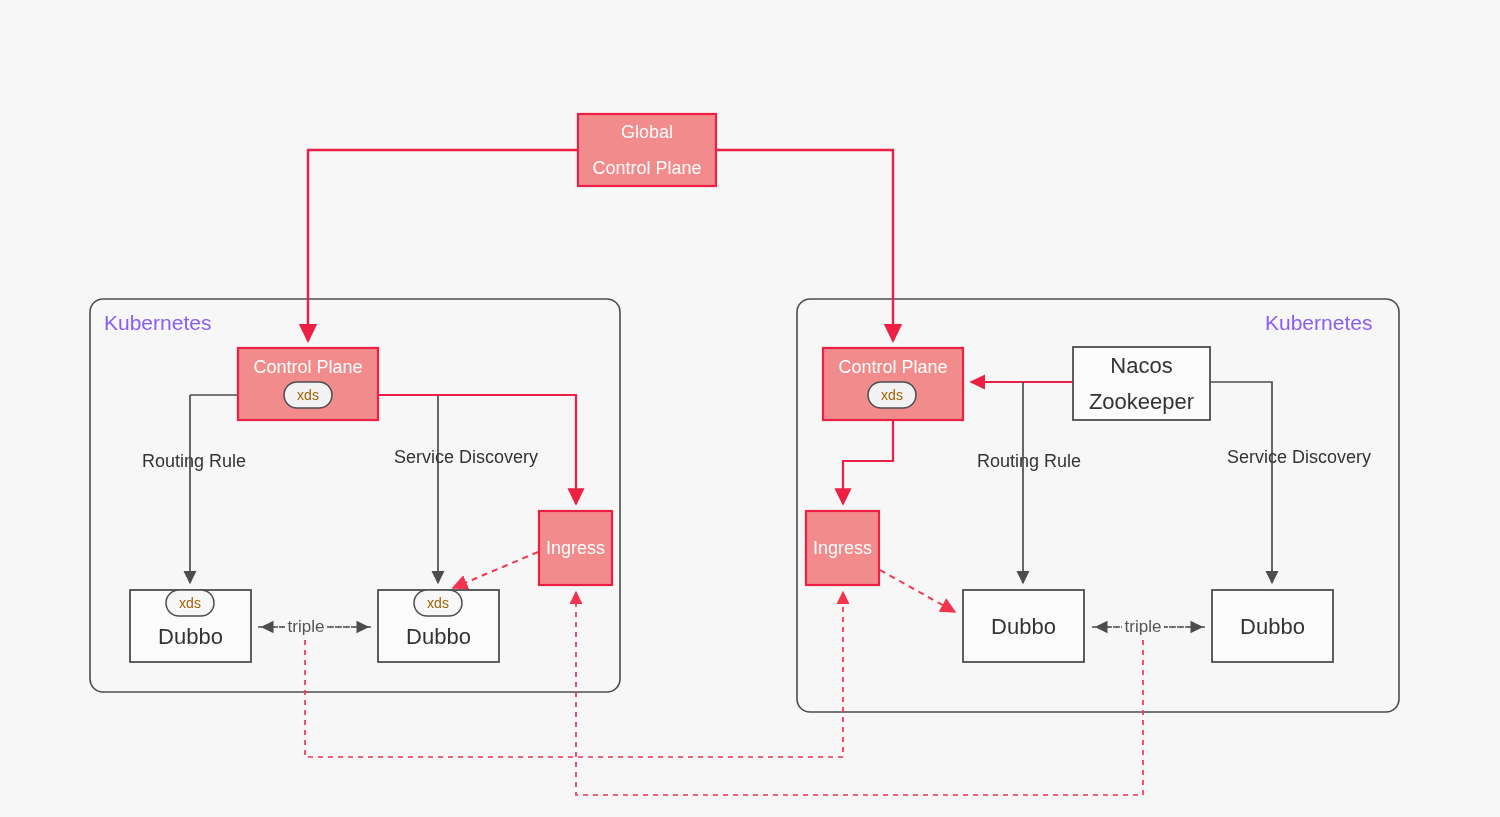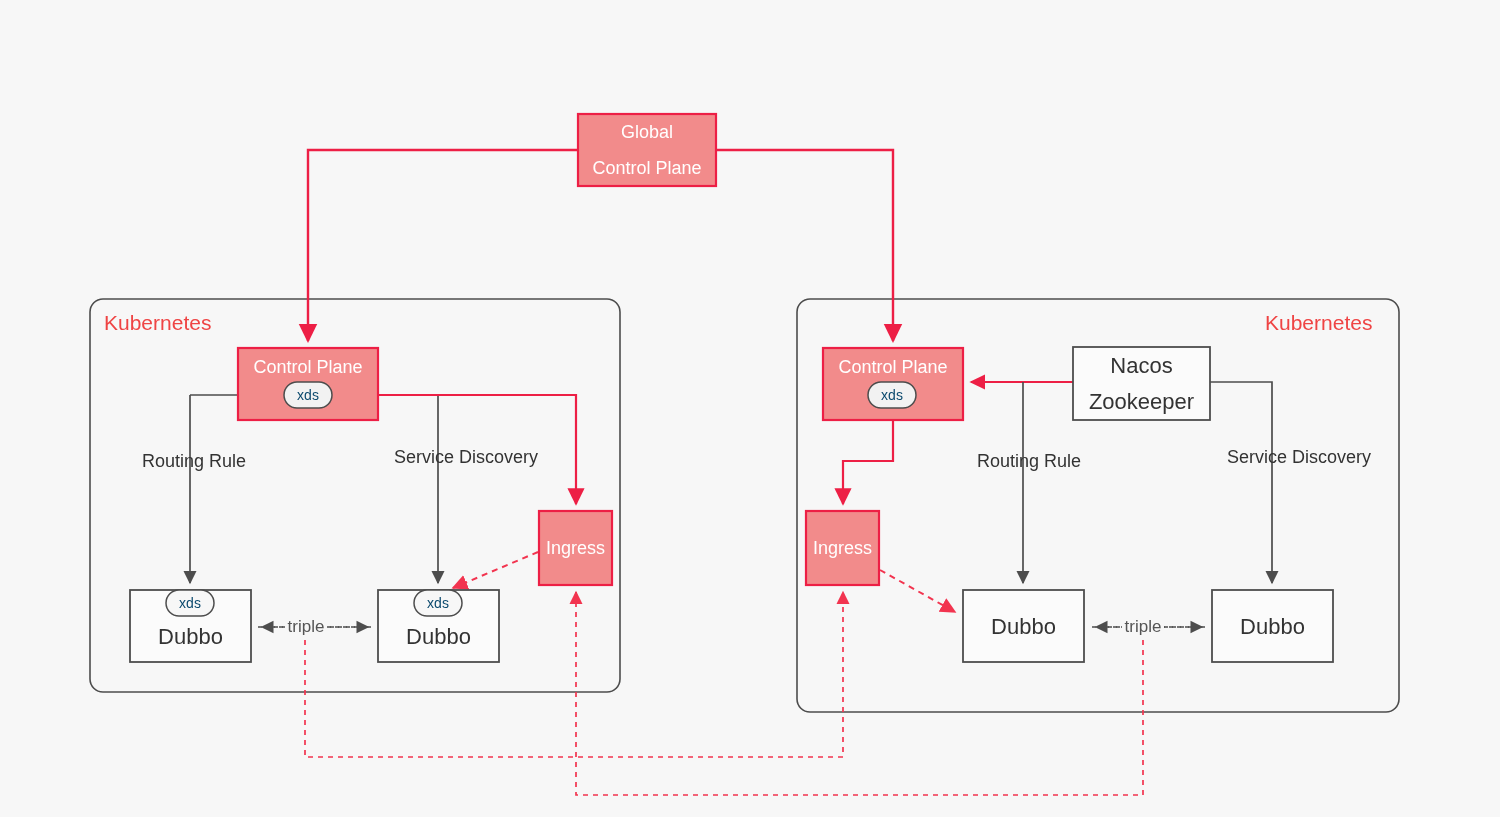--- a/index.html
+++ b/index.html
@@ -10,25 +10,25 @@
     overflow:hidden;
     position:relative;
   }
   #stage{position:absolute;left:0;top:0;width:1500px;height:817px;}
   svg#diagram{position:absolute;left:0;top:0;width:1500px;height:817px;}
   .lbl{position:absolute;pointer-events:none;white-space:nowrap;}
   .title{
     left:0;top:46px;width:1500px;text-align:center;
     font-size:21px;color:#333;letter-spacing:.2px;
   }
-  .k8s-title{font-size:21px;color:#ef4444;}
+  .k8s-title{font-size:21px;color:#8b5cf6;}
   .box-text{color:#fff;font-size:18px;text-align:center;}
   .dark-text{color:#333;font-size:22px;}
   .small-text{color:#333;font-size:18px;}
-  .pill-text{color:#0c4a6e;font-size:14px;}
+  .pill-text{color:#a16207;font-size:14px;}
   .tiny-text{color:#555;font-size:17px;}
   .center{display:flex;align-items:center;justify-content:center;}
 </style>
 </head>
 <body>
 
 <div id="stage">
 
 
   <svg id="diagram" viewBox="0 0 1500 817">

